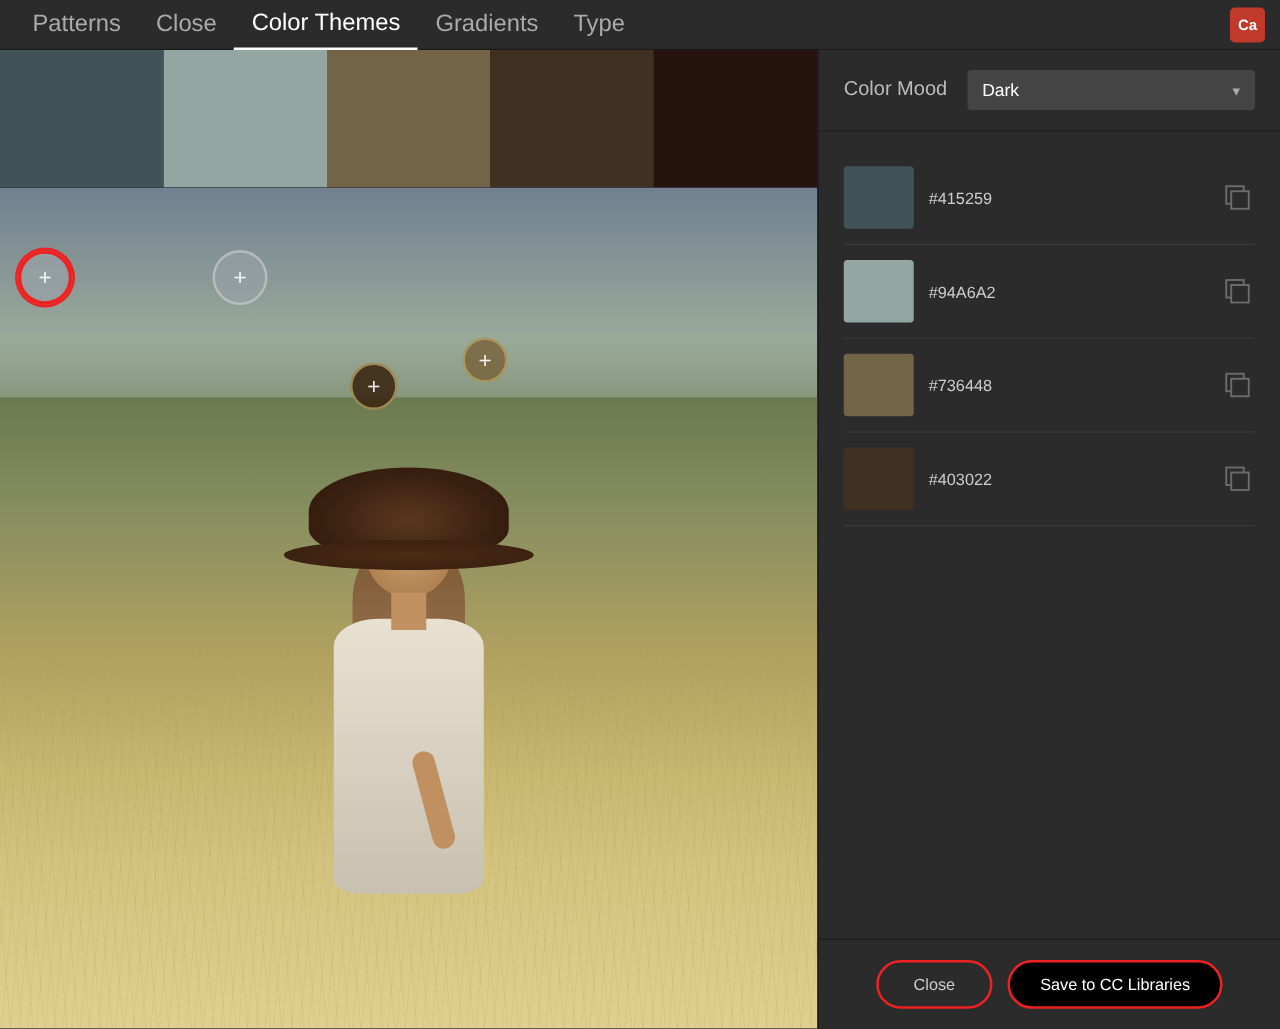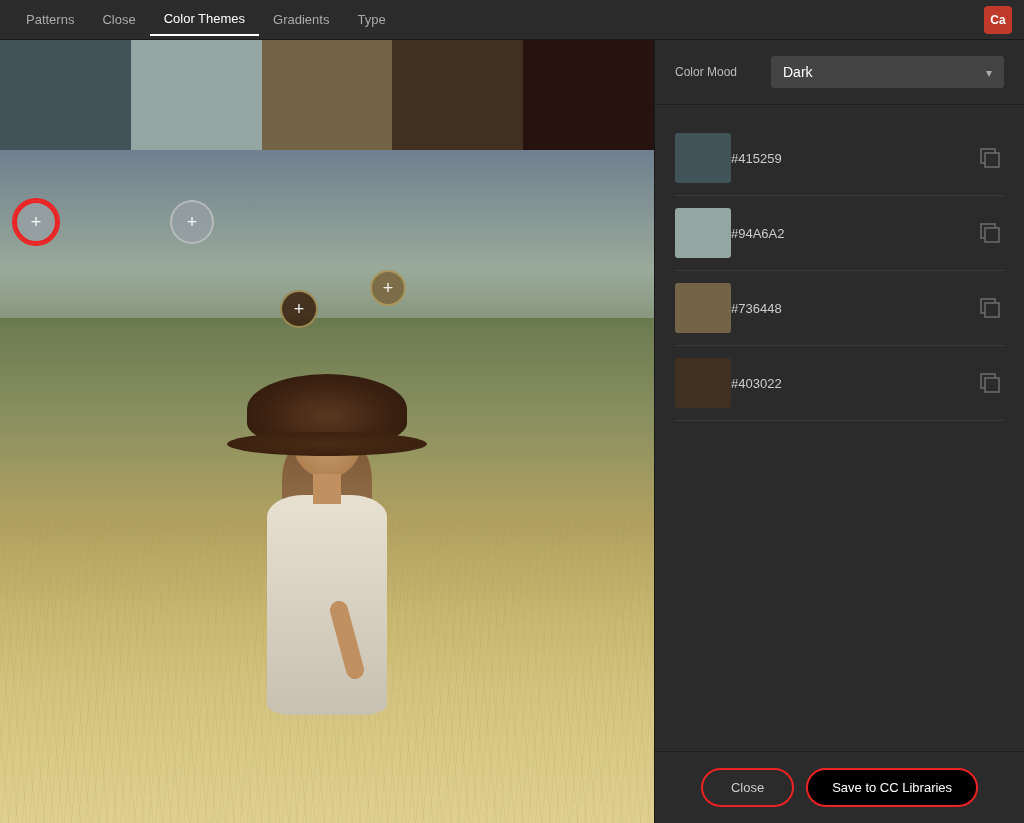--- a/index.html
+++ b/index.html
@@ -19,21 +19,21 @@
       background: #2b2b2b;
       display: flex;
       align-items: center;
       height: 40px;
       padding: 0 12px;
       border-bottom: 1px solid #1a1a1a;
       position: relative;
     }
     .nav-tab {
       color: #aaa;
-      font-size: 13px;
+      font-size: 19px;
       padding: 8px 14px;
       cursor: pointer;
       text-decoration: none;
     }
     .nav-tab.active {
       color: #fff;
       border-bottom: 2px solid #fff;
       font-weight: 500;
     }
     .user-avatar {
@@ -149,21 +149,21 @@
     
     .color-mood-section {
       padding: 16px 20px;
       border-bottom: 1px solid #1e1e1e;
       display: flex;
       align-items: center;
       gap: 16px;
     }
     .color-mood-label {
       color: #bbb;
-      font-size: 12px;
+      font-size: 16px;
       min-width: 80px;
     }
     .color-mood-dropdown {
       flex: 1;
       background: #444;
       border: none;
       color: #fff;
       font-size: 14px;
       padding: 8px 12px;
       border-radius: 3px;
@@ -190,21 +190,21 @@
       letter-spacing: 1px;
       margin-bottom: 14px;
       text-transform: uppercase;
     }
 
     .swatch-row {
       display: flex;
       align-items: center;
       padding: 12px 0;
       border-bottom: 1px solid #3a3a3a;
-      gap: 0;
+      gap: 12px;
     }
     .swatch-color {
       width: 56px;
       height: 50px;
       border-radius: 3px;
       flex-shrink: 0;
     }
     .swatch-hex {
       color: #ccc;
       font-size: 13px;

